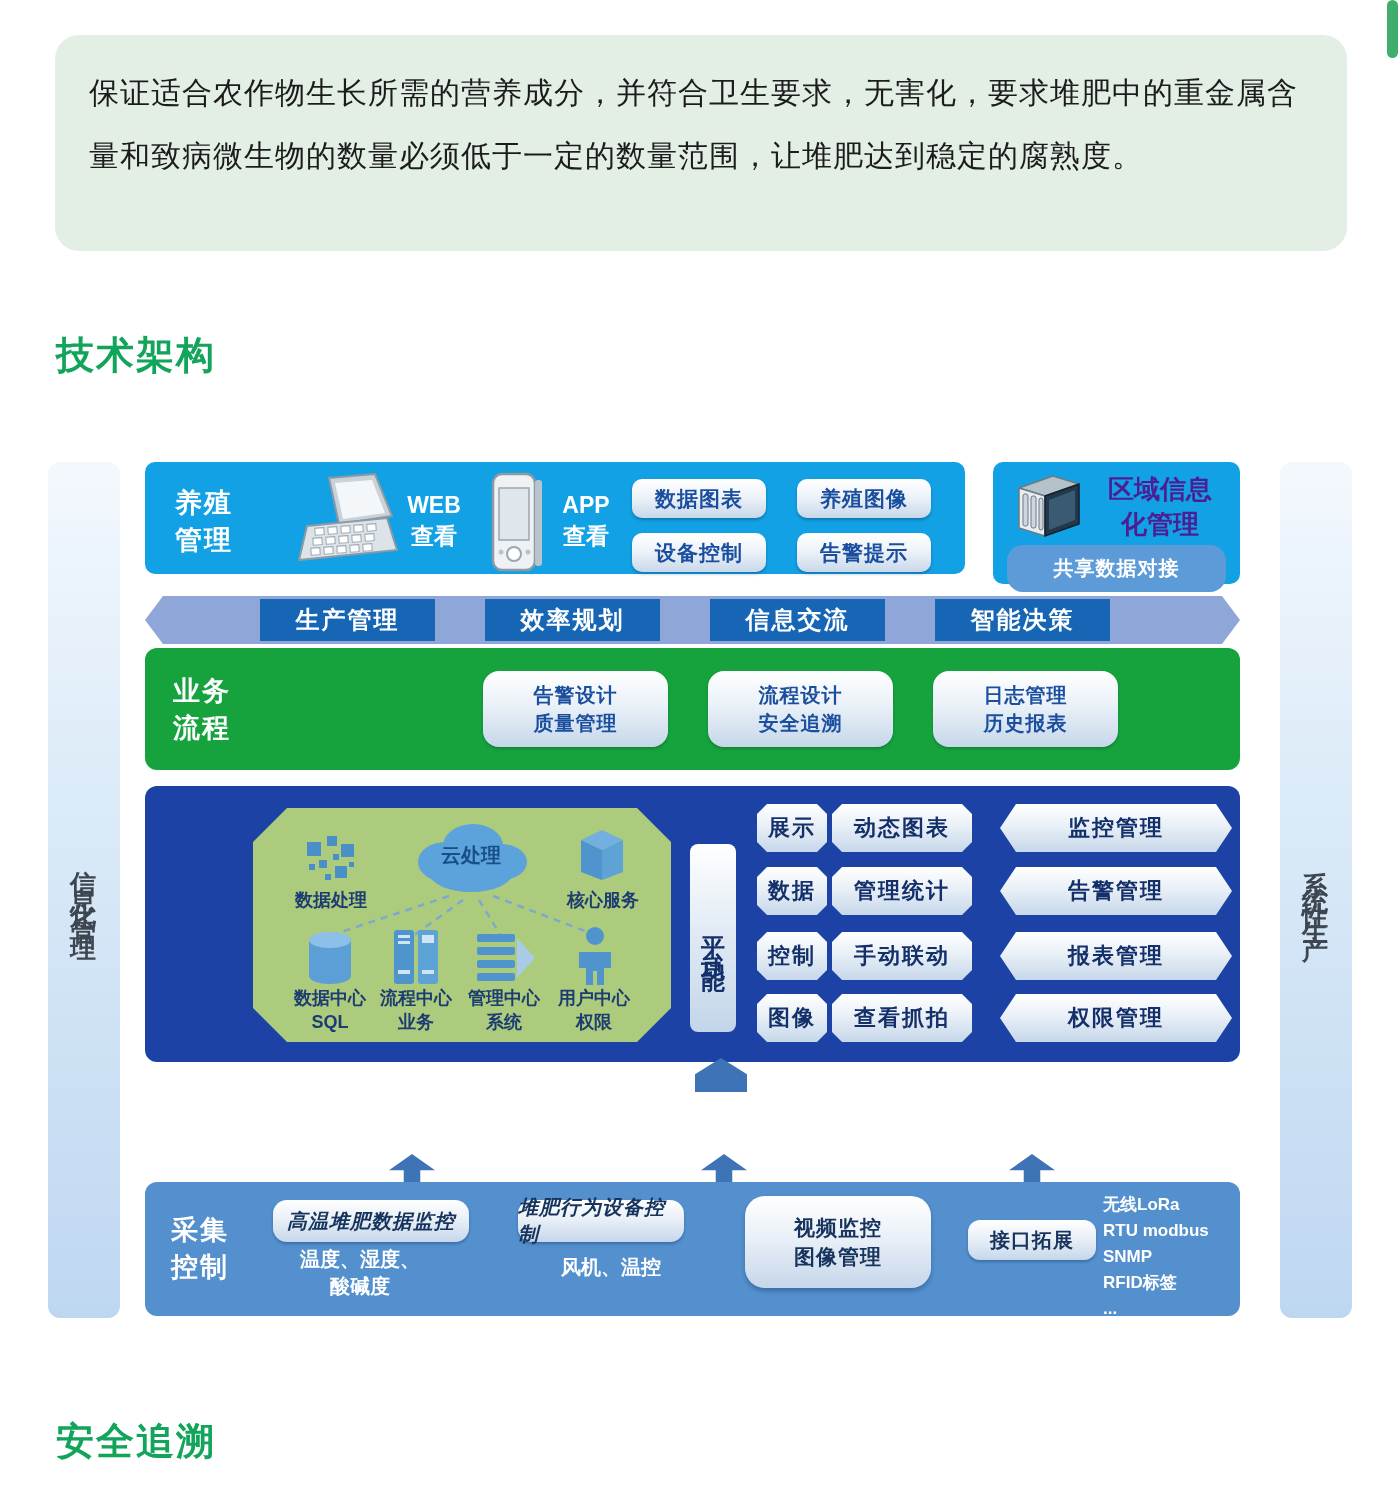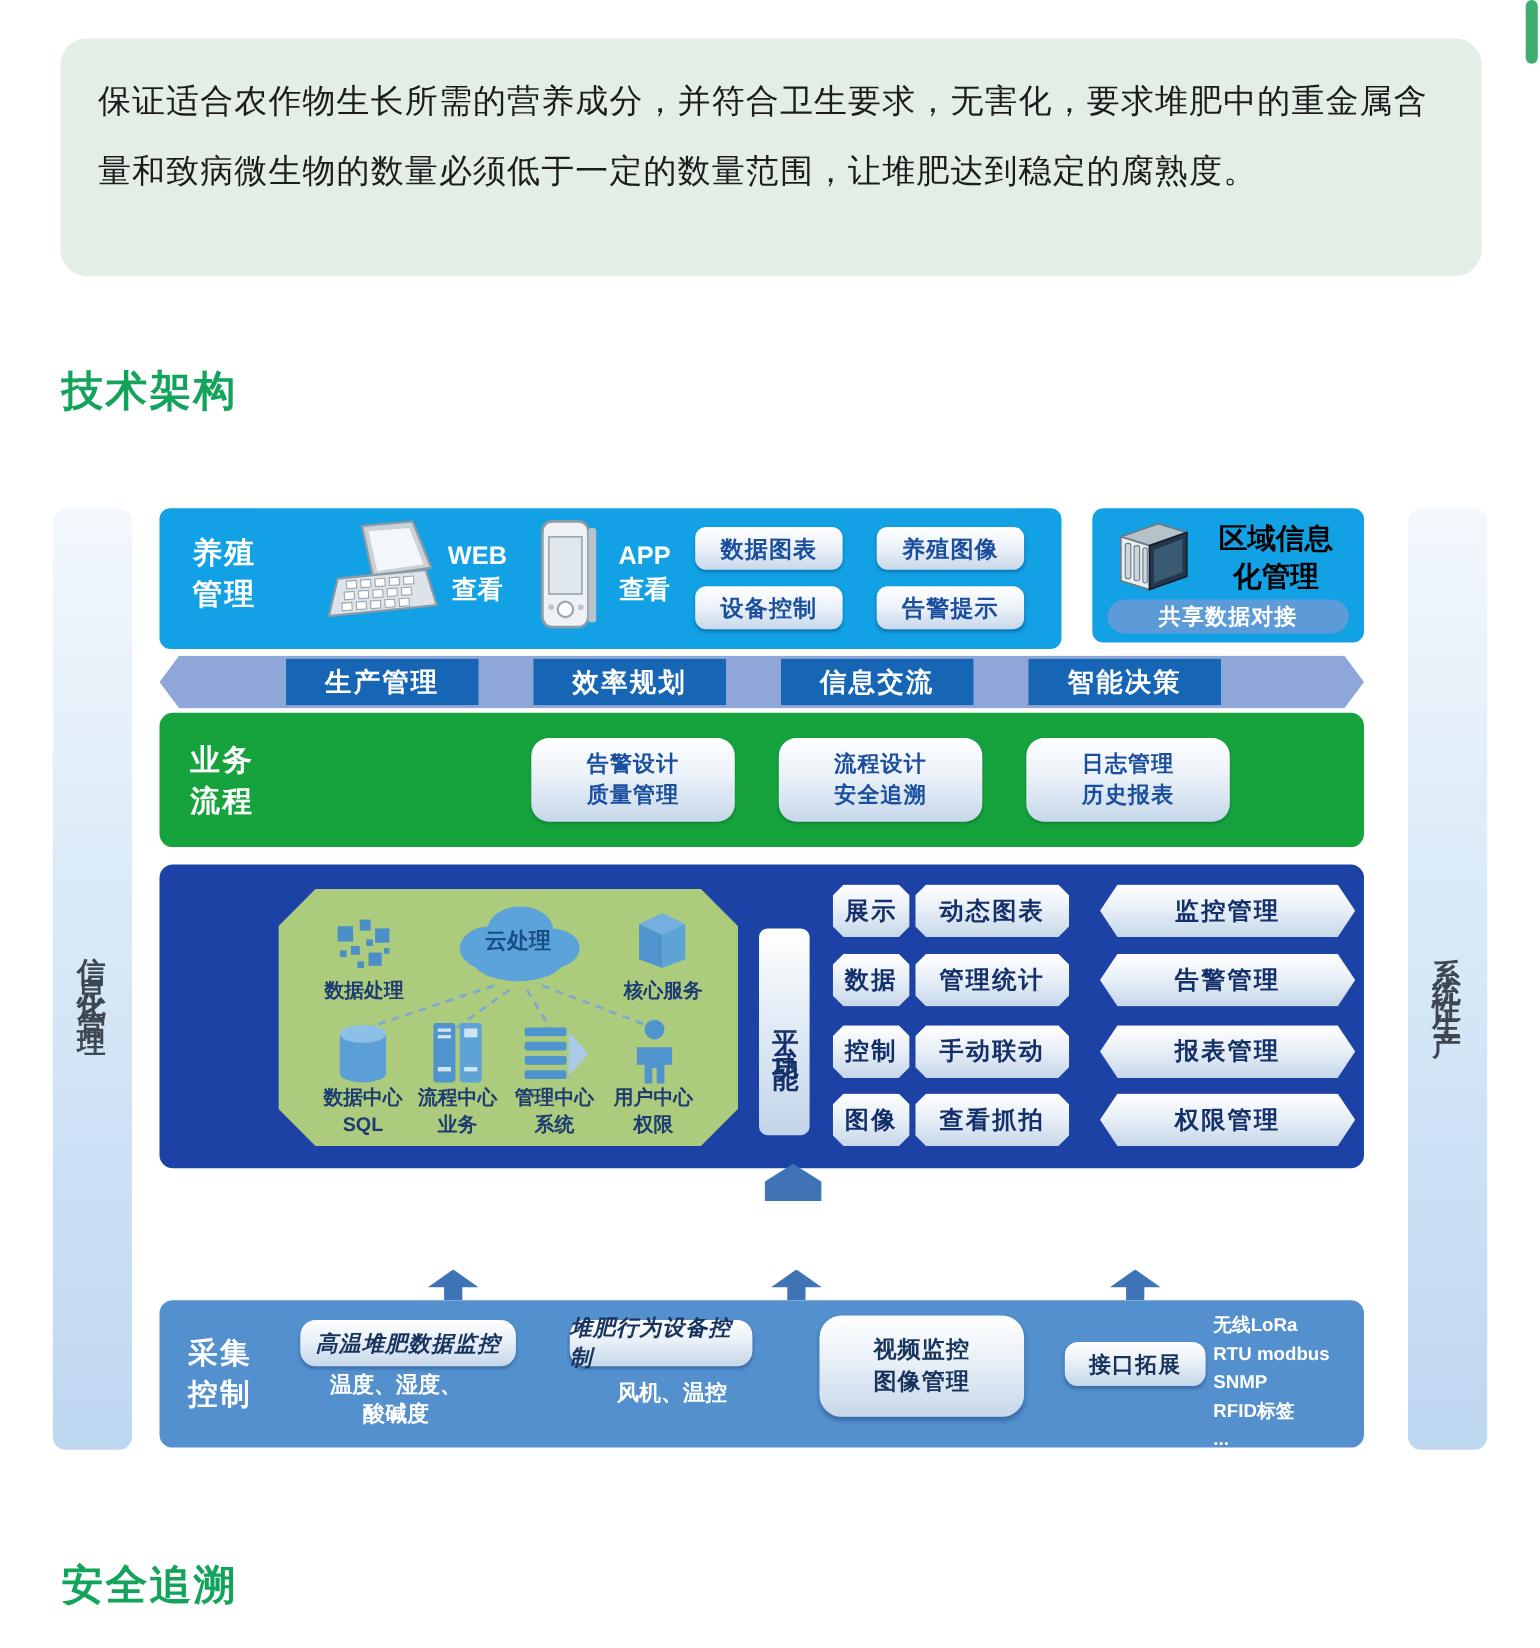--- a/index.html
+++ b/index.html
@@ -25,43 +25,43 @@
     background:linear-gradient(180deg,#f3f8fd 0%,#dcebf8 38%,#bed7f1 100%);
     display:flex; align-items:center; justify-content:center; }
   .side-bar.left { left:0; }
   .side-bar.right { left:1232px; }
   .v-text { writing-mode:vertical-lr; text-orientation:upright; font-size:26px; font-weight:bold;
     color:#3e4650; letter-spacing:16px; }
 
   .content { position:absolute; left:97px; top:0; width:1095px; height:862px; }
 
   
-  .breeding-main { position:absolute; left:0; top:2px; width:820px; height:128px; background:#12a1e4; border-radius:10px; }
+  .breeding-main { position:absolute; left:0; top:2px; width:820px; height:112px; background:#12a1e4; border-radius:10px; }
   .regional-box  { position:absolute; left:848px; top:2px; width:247px; height:122px; background:#12a1e4; border-radius:10px; }
   .row-label { position:absolute; color:#ffffff; font-weight:bold; font-size:27px; line-height:37px; letter-spacing:2px; }
   .row-label span { display:block; }
   .breeding-main .row-label { left:30px; top:23px; }
   .dev-label { position:absolute; color:#ffffff; font-weight:bold; font-size:23px; line-height:31px; text-align:center; }
   .dev-label span { display:block; }
   .lbl-web { left:252px; top:28px; width:74px; }
   .lbl-app { left:404px; top:28px; width:74px; }
   .laptop-wrap { position:absolute; left:150px; top:10px; width:104px; height:102px; }
   .phone-wrap  { position:absolute; left:338px; top:8px; width:64px; height:106px; }
   .btn { position:absolute; width:134px; height:39px; border-radius:10px;
     background:linear-gradient(180deg,#ffffff 0%,#eef3f9 45%,#c8d8ea 100%);
     box-shadow:0 2px 3px rgba(0,40,90,.35);
     display:flex; align-items:center; justify-content:center;
     color:#1a4e9e; font-weight:bold; font-size:21px; letter-spacing:1px; }
   .btn1 { left:487px; top:17px; } .btn2 { left:487px; top:71px; }
   .btn3 { left:652px; top:17px; } .btn4 { left:652px; top:71px; }
   .server-wrap { position:absolute; left:12px; top:8px; width:80px; height:74px; }
   .regional-title { position:absolute; left:92px; top:10px; width:150px; text-align:center;
-    color:#000000; font-weight:bold; font-size:26px; line-height:35px; }
+    color:#4c1d95; font-weight:bold; font-size:26px; line-height:35px; }
   .regional-title span { display:block; }
-  .share-pill { position:absolute; left:14px; top:83px; width:219px; height:31px; border-radius:16px;
+  .share-pill { position:absolute; left:14px; top:83px; width:219px; height:47px; border-radius:16px;
     background:#5c9bd8; display:flex; align-items:center; justify-content:center;
     color:#ffffff; font-weight:bold; font-size:20px; letter-spacing:1px; }
 
   
   .band { position:absolute; left:0; top:136px; width:1095px; height:48px; background:#8fa6d8;
     clip-path:polygon(0 50%,18px 0,calc(100% - 18px) 0,100% 50%,calc(100% - 18px) 100%,18px 100%); }
   .band-item { position:absolute; top:3px; width:175px; height:42px; background:#1766b5;
     display:flex; align-items:center; justify-content:center;
     color:#ffffff; font-weight:bold; font-size:24px; letter-spacing:2px; }
   .band-item.i0 { left:115px; } .band-item.i1 { left:340px; }

